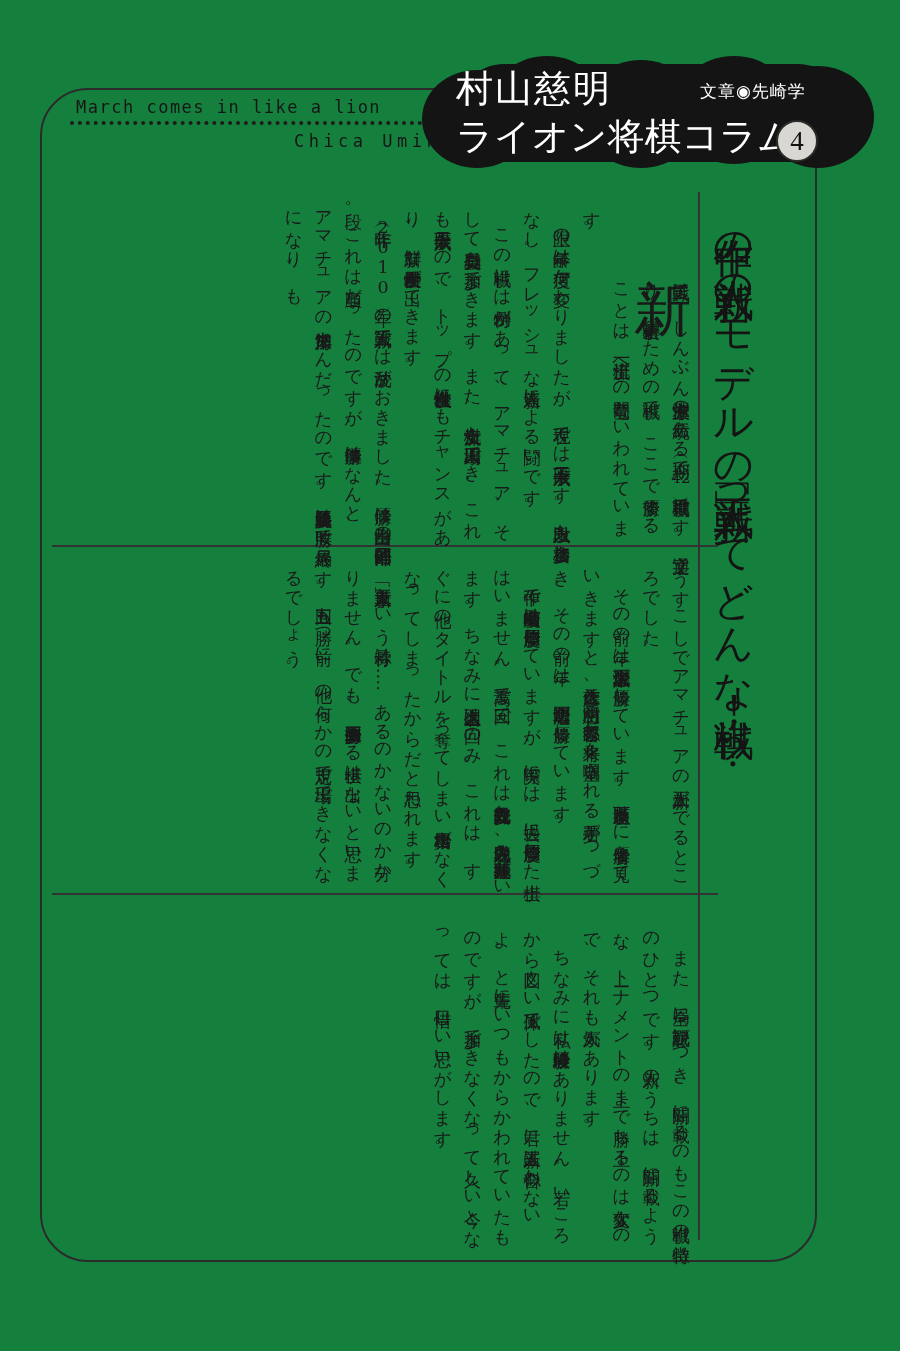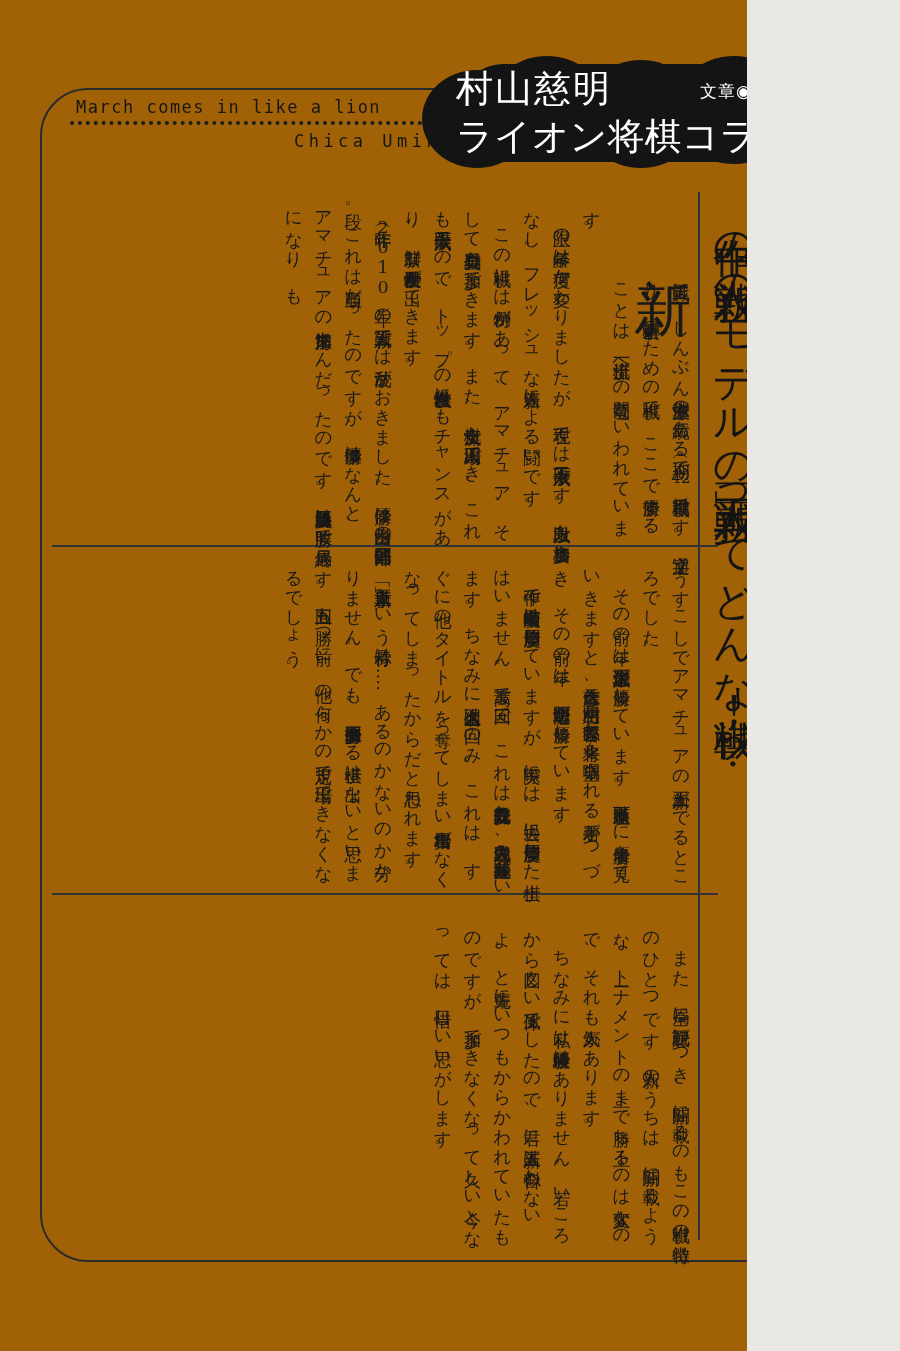--- a/index.html
+++ b/index.html
@@ -1,16 +1,16 @@
 <!DOCTYPE html>
 <html><head>
 <meta charset="utf-8">
 <style>
   html,body{margin:0;padding:0;background:#e9e8e4;}
-  .canvas{position:relative;width:747px;height:1351px;background:#a16207;overflow:hidden;
+  .canvas{position:relative;width:900px;height:1351px;background:#15803d;overflow:hidden;
           font-family:"Liberation Serif","DejaVu Serif",serif;color:#1a1a1a;}
 
   
   .page-frame{position:absolute;left:40px;top:88px;width:773px;height:1170px;
               border:2px solid #2b2b2b;border-radius:48px;background:transparent;}
 
   
   .en-block{position:absolute;left:76px;top:97px;width:380px;}
   .en-title{font-family:"DejaVu Sans Mono","Liberation Mono",monospace;font-size:17px;
             letter-spacing:1.5px;color:#161616;white-space:nowrap;}

